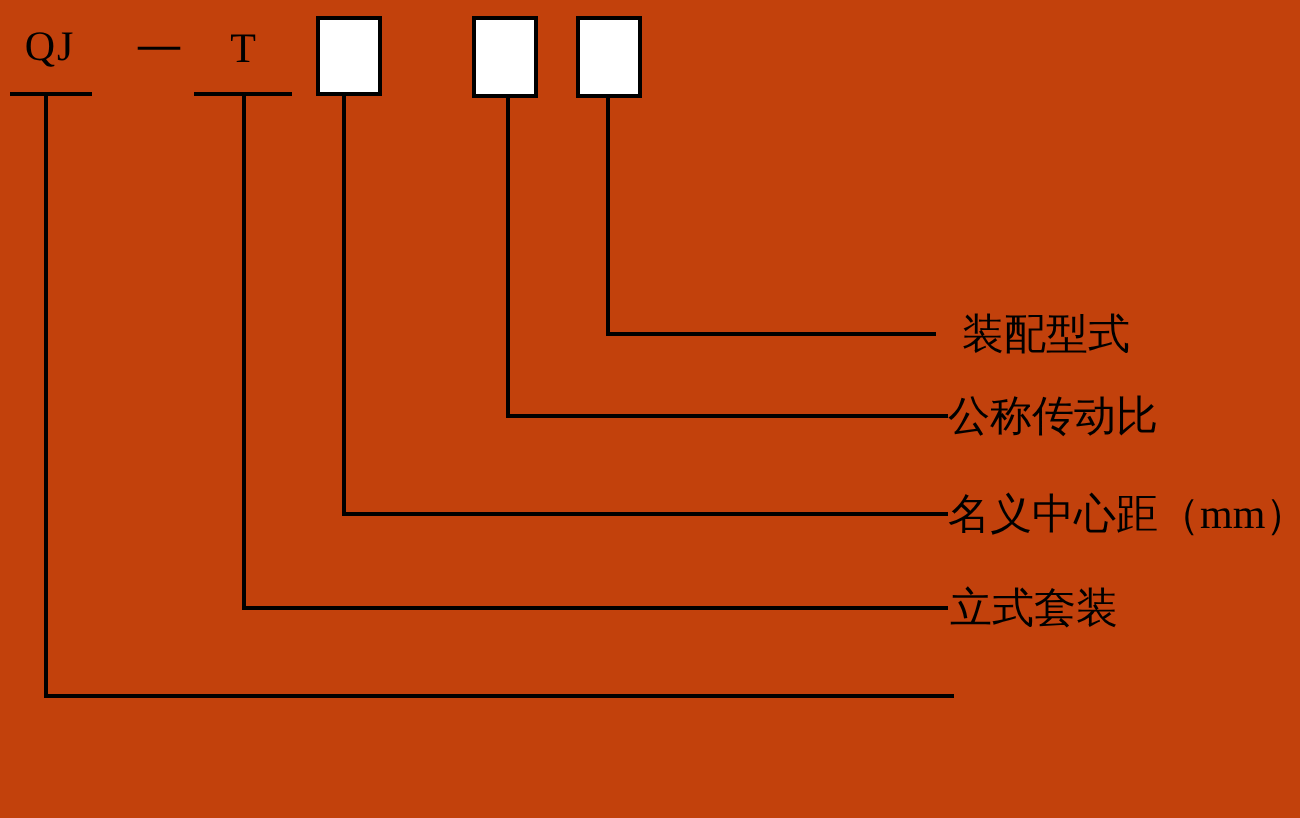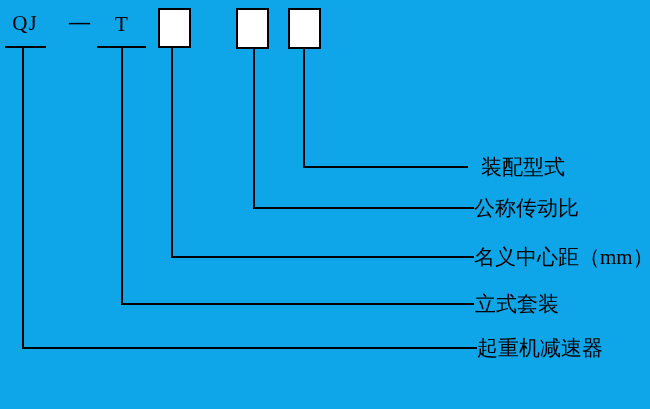--- a/index.html
+++ b/index.html
@@ -1,17 +1,17 @@
 <!DOCTYPE html>
 <html><head>
 <meta charset="utf-8">
 <style>
   html,body{margin:0;padding:0;background:#fff;}
   .canvas{
-    position:relative;width:650px;height:409px;background:#0ea5e9;
+    position:relative;width:650px;height:409px;background:#c2410c;
     font-family:"Liberation Serif","DejaVu Serif",serif;color:#000;
     overflow:hidden;
   }
   .hline,.vline{position:absolute;background:#000000;}
   .hline{height:2px;}
   .vline{width:2px;}
   .pbox{
     position:absolute;width:33px;box-sizing:border-box;
     border:2px solid #000000;background:#ffffff;
   }
@@ -54,15 +54,14 @@
   <div class="vline" style="left:171px;top:47px;height:211px;"></div>
   <div class="hline" style="left:171px;top:256px;width:303px;"></div>
   <span class="lbl" style="left:474px;top:244px;">名义中心距（mm）</span>
 
   <div class="vline" style="left:121px;top:47px;height:258px;"></div>
   <div class="hline" style="left:121px;top:303px;width:353px;"></div>
   <span class="lbl" style="left:475px;top:291px;text-align:center;">立式套装</span>
 
   <div class="vline" style="left:22px;top:47px;height:302px;"></div>
   <div class="hline" style="left:22px;top:347px;width:455px;"></div>
-  <span class="lbl" style="left:477px;top:335px;">起重机减速器</span>
 
 </div>
 
 </body></html>

